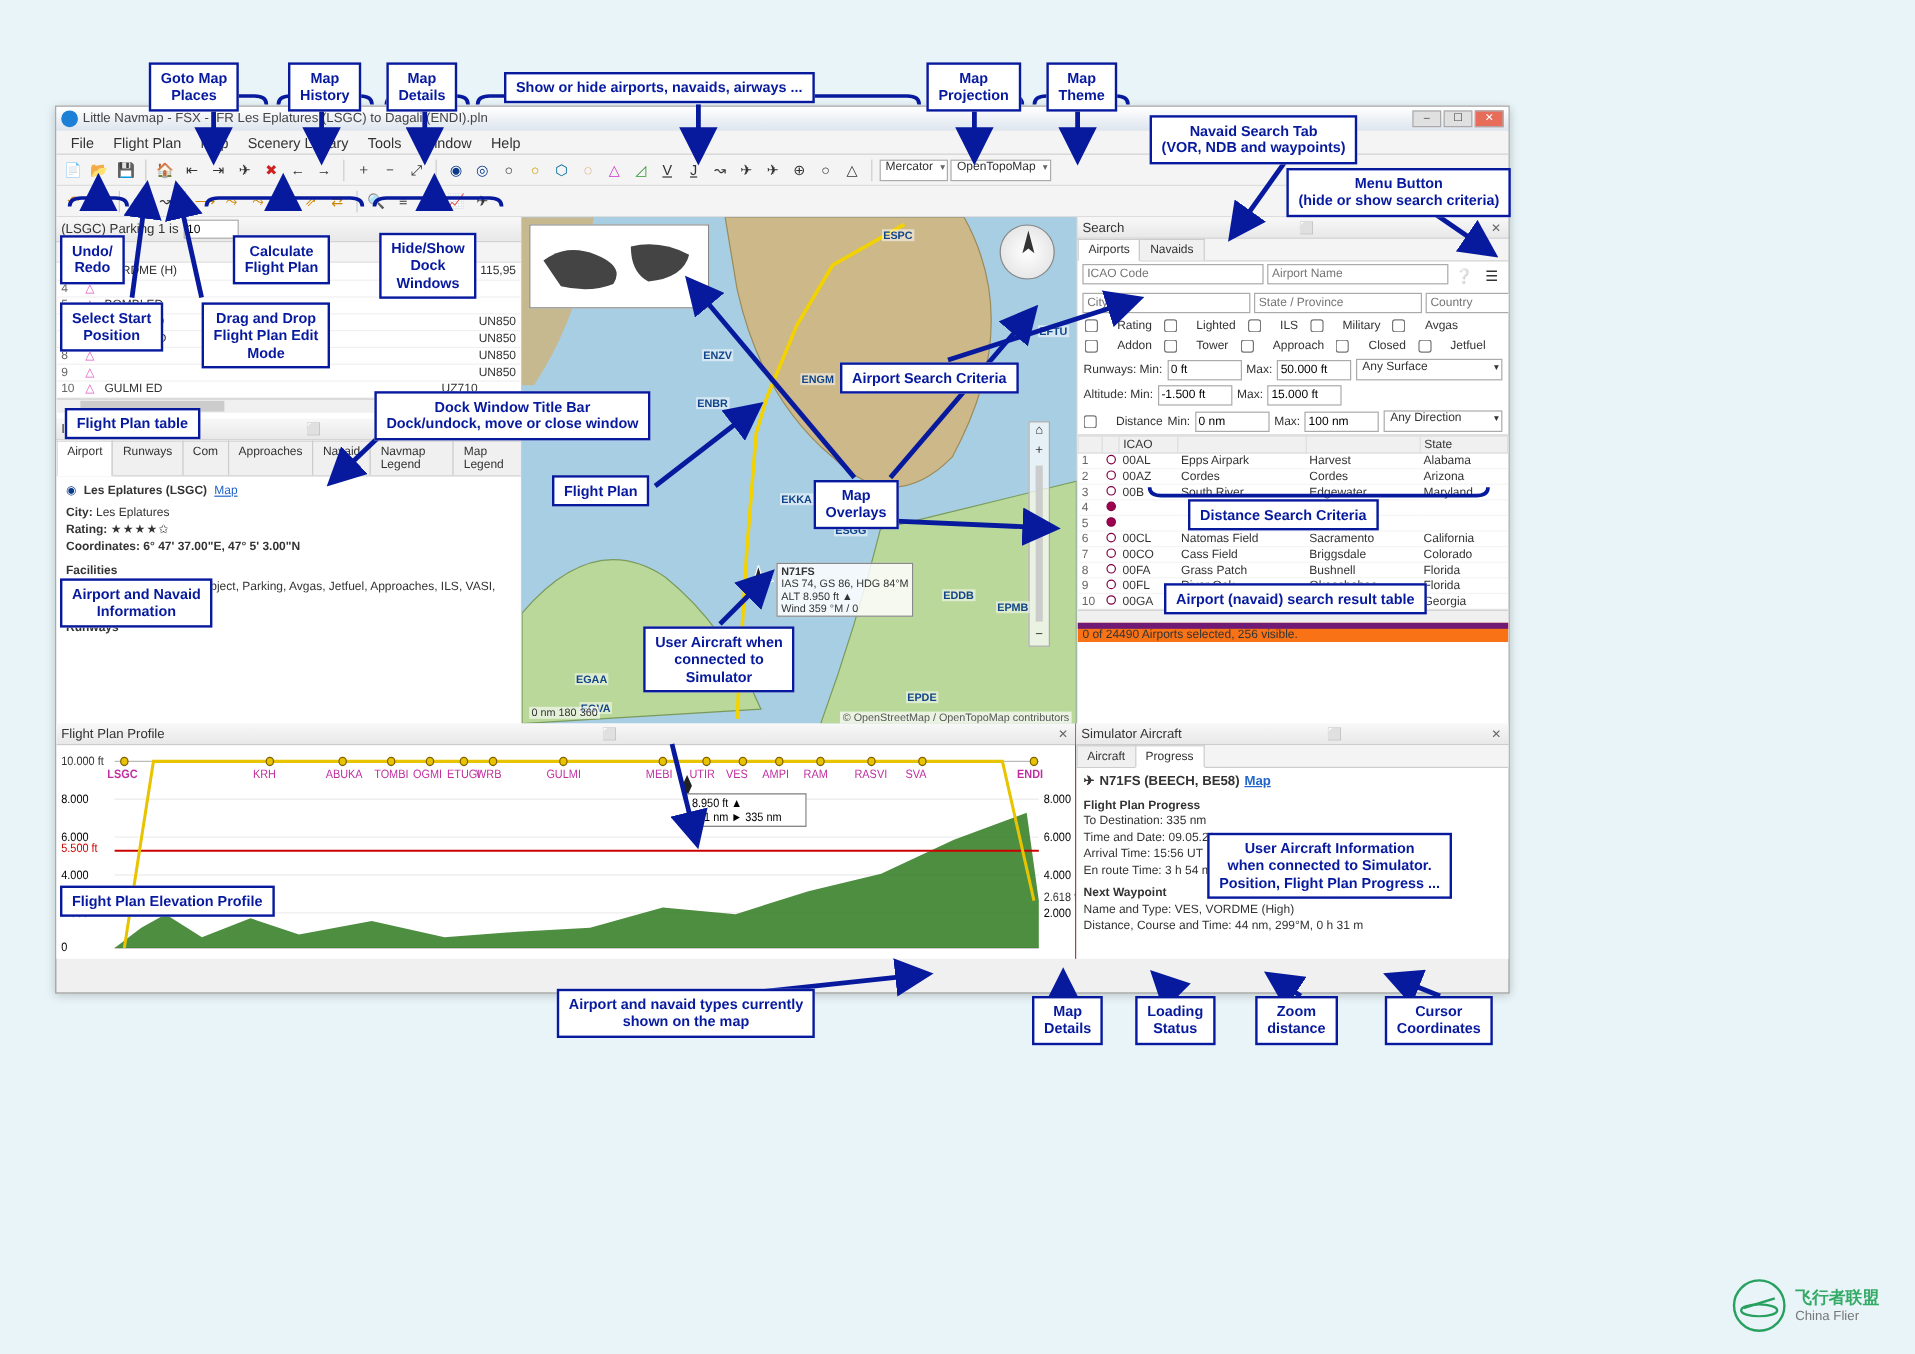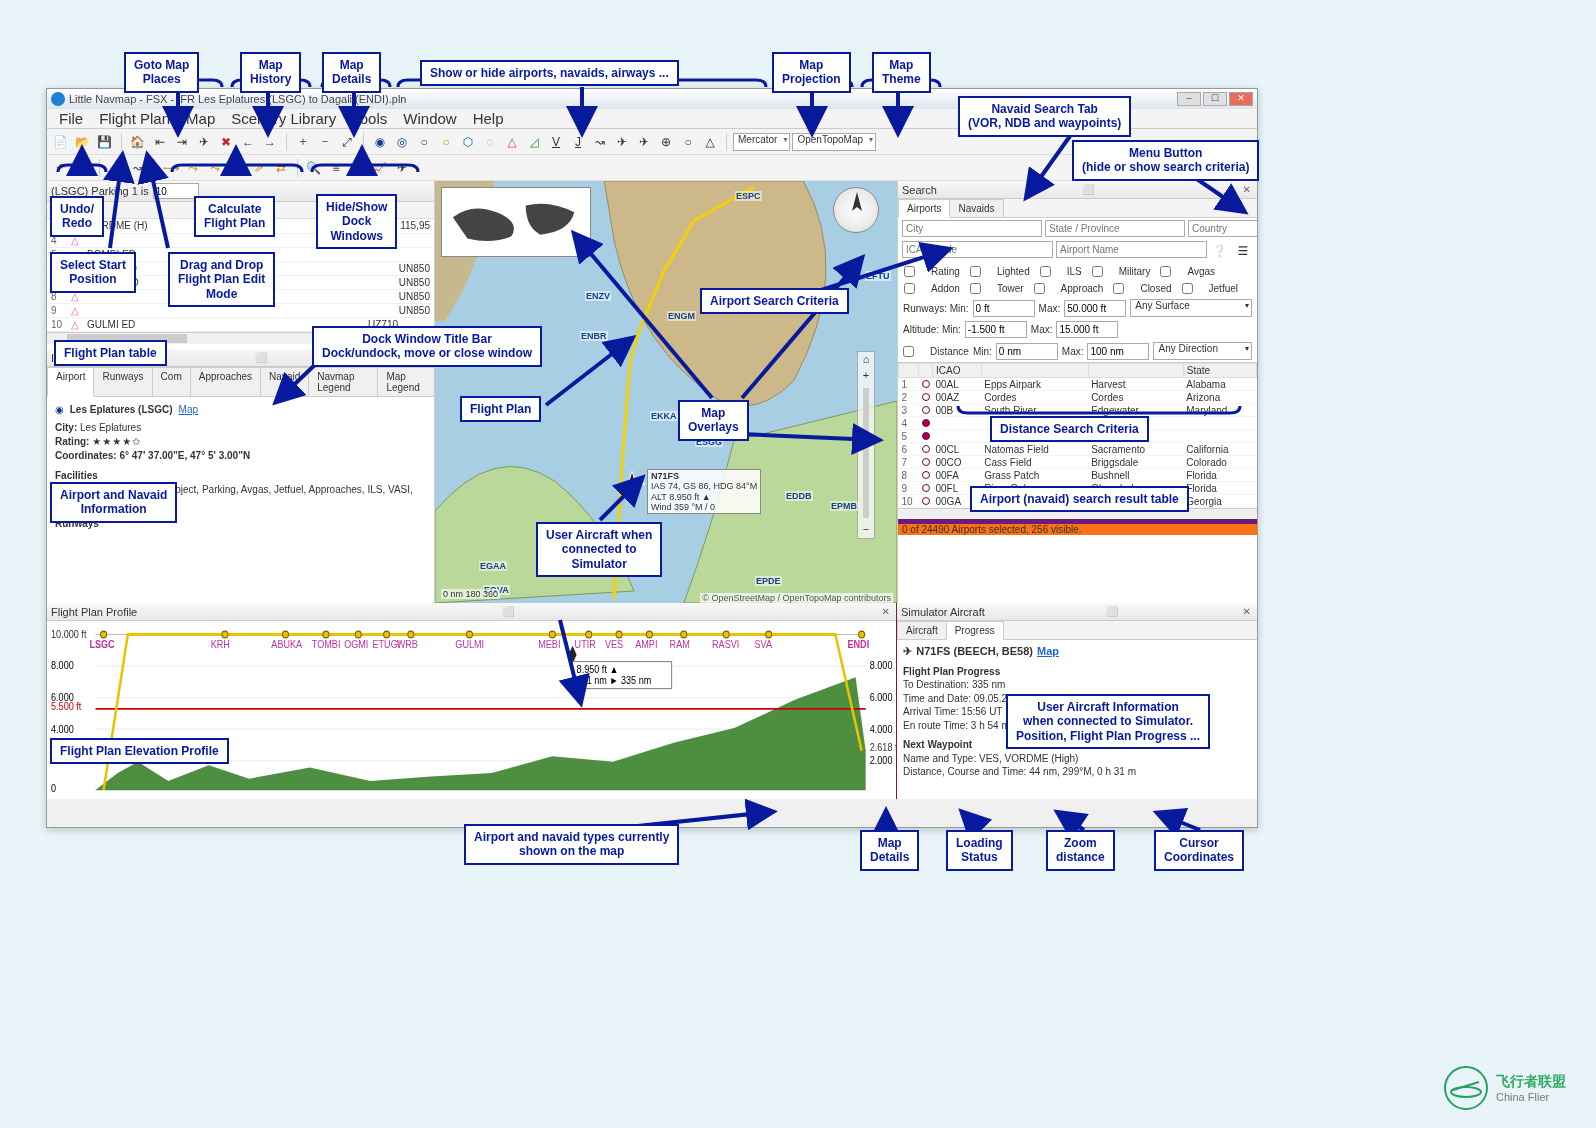--- a/index.html
+++ b/index.html
@@ -38,21 +38,21 @@
 .title-bar .wclose { background: #e86c5a; color: #fff; }
 .menu-bar {
   height: 20px;
   background: #f4f4f4;
   border-bottom: 1px solid #ccc;
   display: flex;
   align-items: center;
   padding: 0 4px;
   gap: 0;
 }
-.menu-bar .mitem { padding: 2px 8px; font-size: 15px; cursor: default; }
+.menu-bar .mitem { padding: 2px 8px; font-size: 12px; cursor: default; }
 .toolbar-row {
   height: 26px;
   background: #f4f4f4;
   border-bottom: 1px solid #ddd;
   display: flex;
   align-items: center;
   padding: 0 4px;
   gap: 2px;
 }
 .tbtn {
@@ -538,29 +538,29 @@
         <span>Search</span>
         <span class="dock-close">⬜</span>
         <span class="dock-close">✕</span>
       </div>
       <div class="tabstrip">
         <div class="tab active">Airports</div>
         <div class="tab">Navaids</div>
       </div>
       <div class="search-body">
         <div class="srch-row">
-          <input class="srch-in" placeholder="City" style="">
-          <input class="srch-in" placeholder="State / Province" style="">
-          <input class="srch-in" placeholder="Country" style="">
-        </div>
-        <div class="srch-row">
           <input class="srch-in" placeholder="ICAO Code" style="">
           <input class="srch-in" placeholder="Airport Name" style="">
           <span class="tbtn" style="color:#2a70c8;">❔</span>
           <span class="tbtn">☰</span>
+        </div>
+        <div class="srch-row">
+          <input class="srch-in" placeholder="City" style="">
+          <input class="srch-in" placeholder="State / Province" style="">
+          <input class="srch-in" placeholder="Country" style="">
         </div>
         <div class="chk-row" id="chk-row">
             <label class="chk">
               <input type="checkbox" style="">
               <span>Rating</span>
             </label>
             <label class="chk">
               <input type="checkbox" style="">
               <span>Lighted</span>
             </label>
@@ -918,21 +918,21 @@
 Position</div>
 <div class="callout" style="left: 168px; top: 252px; white-space: pre-line;">Drag and Drop
 Flight Plan Edit
 Mode</div>
 <div class="callout" style="left: 54px; top: 340px; white-space: pre-line;">Flight Plan table</div>
 <div class="callout" style="left: 312px; top: 326px; white-space: pre-line;">Dock Window Title Bar
 Dock/undock, move or close window</div>
 <div class="callout" style="left: 460px; top: 396px; white-space: pre-line;">Flight Plan</div>
 <div class="callout" style="left: 678px; top: 400px; white-space: pre-line;">Map
 Overlays</div>
-<div class="callout" style="left: 700px; top: 288px; white-space: pre-line;">Airport Search Criteria</div>
+<div class="callout" style="left: 700px; top: 302px; white-space: pre-line;">Airport Search Criteria</div>
 <div class="callout" style="left: 50px; top: 482px; white-space: pre-line;">Airport and Navaid
 Information</div>
 <div class="callout" style="left: 536px; top: 522px; white-space: pre-line;">User Aircraft when
 connected to
 Simulator</div>
 <div class="callout" style="left: 990px; top: 416px; white-space: pre-line;">Distance Search Criteria</div>
 <div class="callout" style="left: 970px; top: 486px; white-space: pre-line;">Airport (navaid) search result table</div>
 <div class="callout" style="left: 50px; top: 738px; white-space: pre-line;">Flight Plan Elevation Profile</div>
 <div class="callout" style="left: 1006px; top: 694px; white-space: pre-line;">User Aircraft Information
 when connected to Simulator.

